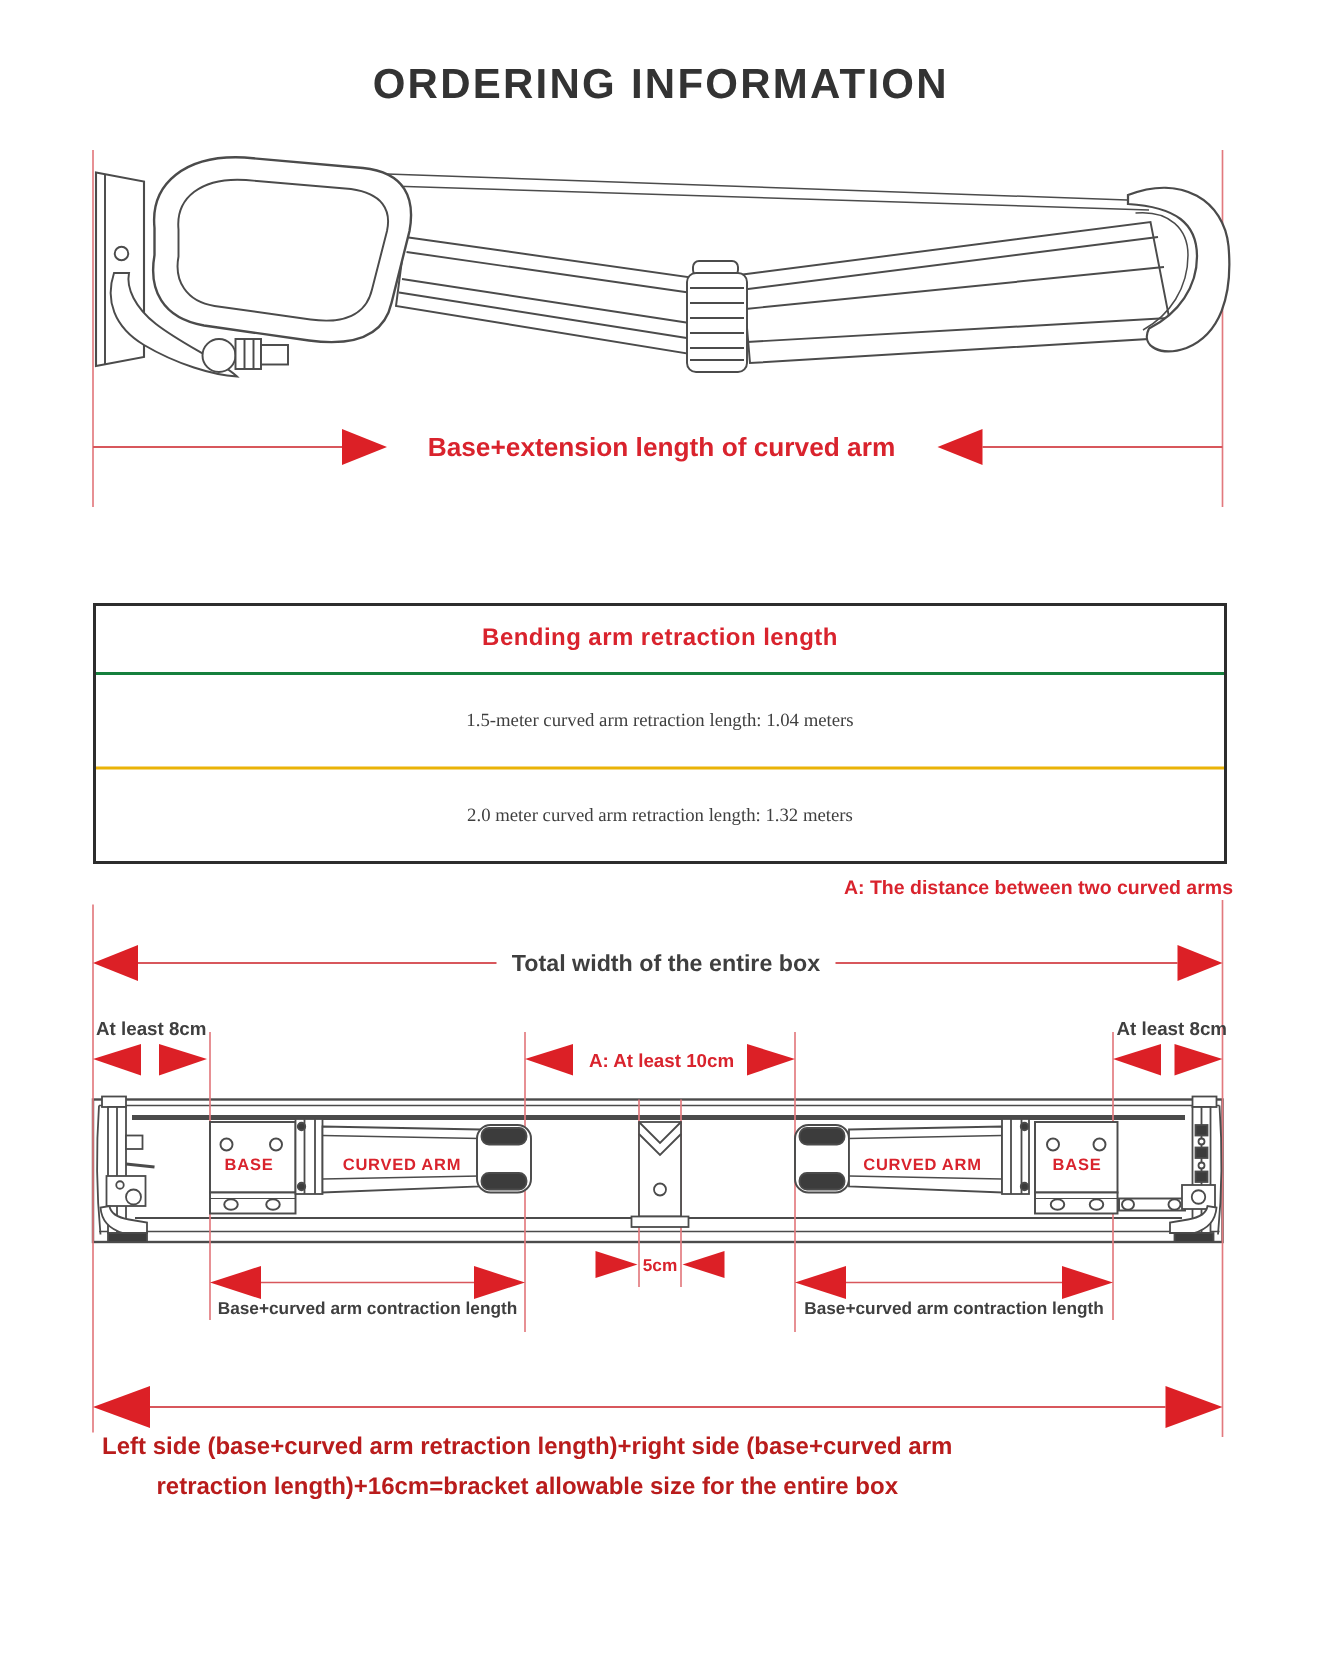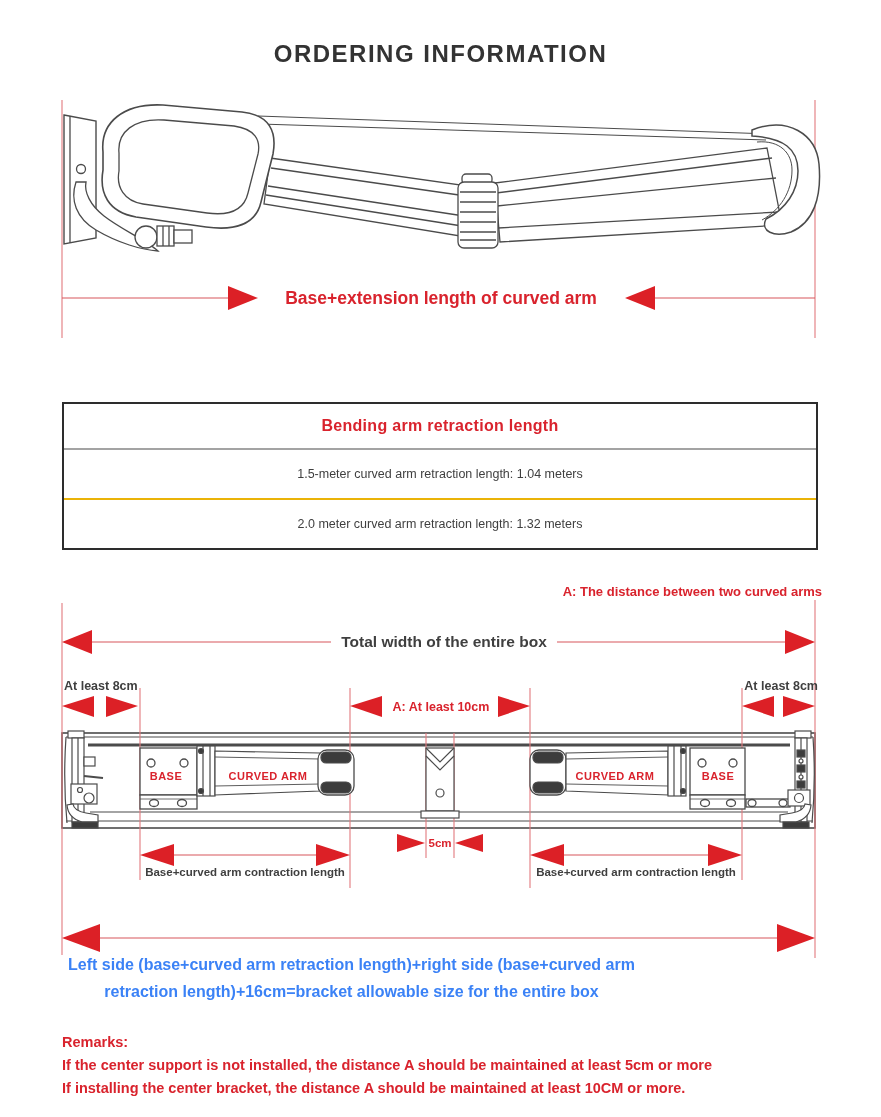--- a/index.html
+++ b/index.html
@@ -3,43 +3,43 @@
 <meta charset="utf-8">
 <style>
   html,body{margin:0;padding:0;background:#ffffff;}
   .page{
     position:relative;width:881px;height:1117px;background:#fff;overflow:hidden;
     font-family:"Liberation Sans", sans-serif;color:#3f3f3f;
   }
   .abs{position:absolute;}
   .page-title{
     left:0;top:40px;width:881px;text-align:center;
-    font-size:24px;font-weight:bold;letter-spacing:1.5px;color:#333;
+    font-size:28px;font-weight:bold;letter-spacing:1.5px;color:#333;
   }
   
   .spec-table{
     left:62px;top:402px;width:756px;border:2px solid #2d2d2d;background:#fff;
     box-sizing:border-box;
   }
   .spec-table .thead{
     height:44px;display:flex;align-items:center;justify-content:center;
     font-size:16px;font-weight:bold;color:#d9232d;letter-spacing:.3px;
-    border-bottom:2px solid #a3a3a3;
-  }
-  .spec-table .trow{display:flex;height:48px;}
+    border-bottom:2px solid #15803d;
+  }
+  .spec-table .trow{display:flex;height:61px;font-family:Liberation Serif, serif;}
   .spec-table .trow + .trow{border-top:2px solid #eab308;}
   .spec-table .tcell{
     flex:1;display:flex;align-items:center;justify-content:center;
     font-size:12.5px;color:#3f3f3f;
   }
   .spec-table .tcell + .tcell{border-left:2px solid #2d2d2d;}
   
   .summary{
     left:0;top:951px;width:703px;text-align:center;
-    font-size:16px;font-weight:bold;color:#3b82f6;line-height:27px;
+    font-size:16px;font-weight:bold;color:#b91c1c;line-height:27px;
   }
   .remarks{
     left:62px;top:1031px;width:790px;
     font-size:14.5px;font-weight:bold;color:#d9232d;line-height:23px;
   }
   svg text{font-family:"Liberation Sans", sans-serif;}
 </style>
 </head>
 <body>
 
@@ -281,19 +281,14 @@
       <polygon points="100,339 62,353 100,367" fill="#dc2026"></polygon>
       <polygon points="777,339 815,353 777,367" fill="#dc2026"></polygon>
     </g>
   </svg>
 
   <div class="abs summary">
     <div>Left side (base+curved arm retraction length)+right side (base+curved arm</div>
     <div>retraction length)+16cm=bracket allowable size for the entire box</div>
   </div>
 
-  <div class="abs remarks">
-    <div>Remarks:</div>
-    <div>If the center support is not installed, the distance A should be maintained at least 5cm or more</div>
-    <div>If installing the center bracket, the distance A should be maintained at least 10CM or more.</div>
-  </div>
 
 </div>
 
 </body></html>

